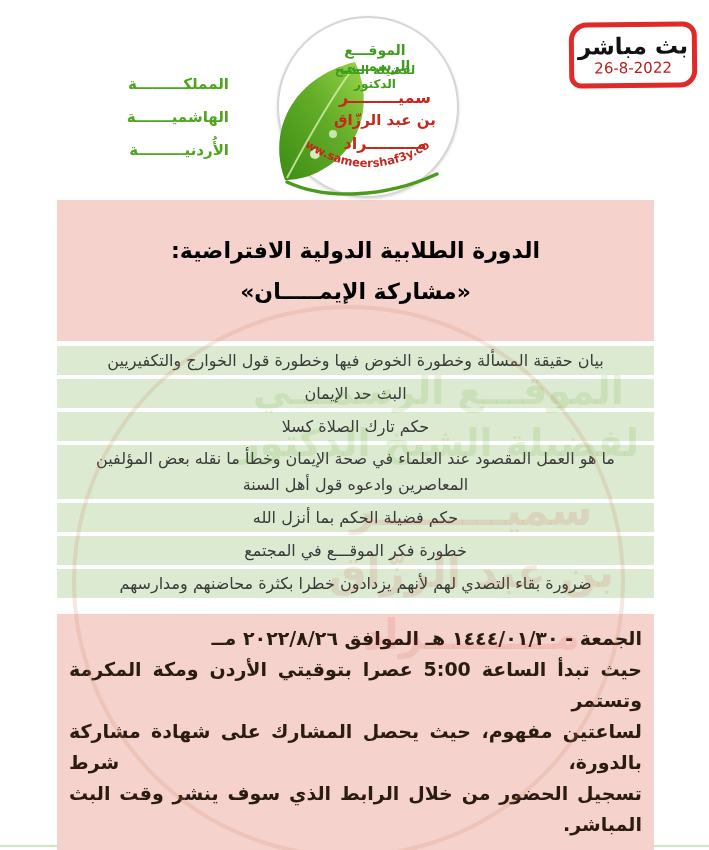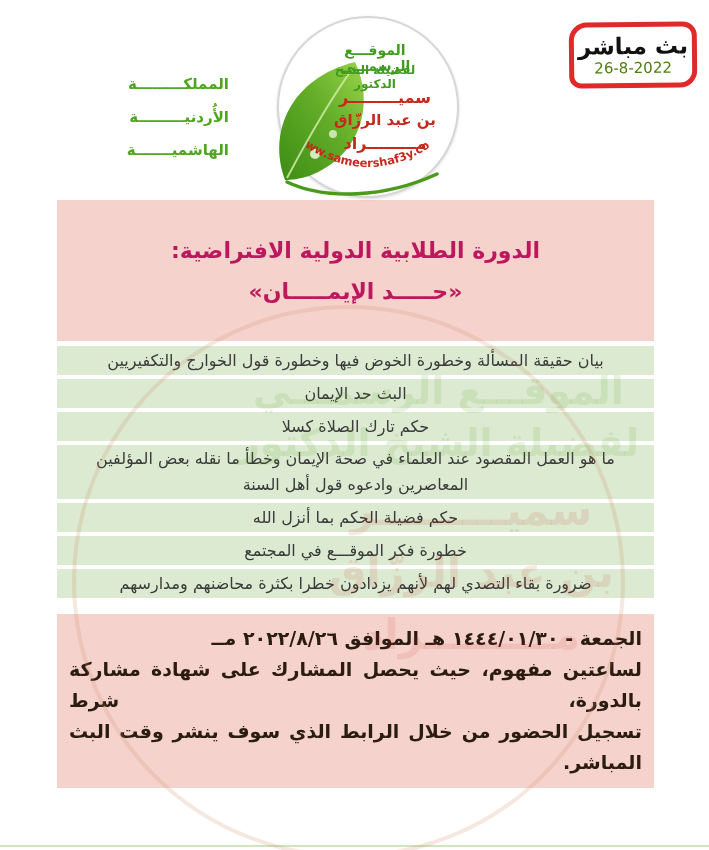--- a/index.html
+++ b/index.html
@@ -6,21 +6,21 @@
   body{width:709px;height:850px;overflow:hidden;font-family:"DejaVu Sans",sans-serif;}
   .page{position:relative;width:709px;height:850px;background:#ffffff;overflow:hidden;}
 
   
   .kingdom{position:absolute;top:68px;right:480px;width:200px;direction:rtl;text-align:right;
            color:#4ea51e;font-size:15px;font-weight:bold;line-height:33px;}
   .badge{position:absolute;top:22px;right:12px;width:128px;height:66px;box-sizing:border-box;
          border:5px solid #e02a2a;border-radius:18px 14px 17px 12px;background:#ffffff;
          transform:rotate(-.6deg);display:flex;flex-direction:column;align-items:center;justify-content:center;z-index:3;}
   .badge-title{direction:rtl;font-size:23px;font-weight:bold;color:#111;line-height:26px;}
-  .badge-date{direction:ltr;font-size:15px;color:#4d7c0f;line-height:18px;}
+  .badge-date{direction:ltr;font-size:15px;color:#b91c1c;line-height:18px;}
 
   .logo{position:absolute;top:16px;left:277px;width:178px;height:178px;border-radius:50%;
         background:#ffffff;border:2px solid #d6d6d6;box-shadow:0 1px 3px rgba(0,0,0,.15);z-index:3;}
   .logo .leaf-svg{position:absolute;left:-6px;top:30px;width:182px;height:150px;overflow:visible;}
   .logo-top1{position:absolute;top:24px;right:16px;left:30px;direction:rtl;text-align:center;
              color:#3f9c1c;font-size:14px;font-weight:bold;}
   .logo-top2{position:absolute;top:45px;right:20px;left:34px;direction:rtl;text-align:center;
              color:#3f9c1c;font-size:12px;font-weight:bold;}
   .logo-name{position:absolute;right:14px;width:116px;direction:rtl;text-align:center;
              color:#c6281c;font-weight:bold;}
@@ -34,42 +34,42 @@
   .wm-circle{position:absolute;left:72px;top:305px;width:545px;height:545px;border-radius:50%;
              border:4px solid rgba(205,140,100,.20);}
   .wm-green{position:absolute;top:365px;right:70px;direction:rtl;text-align:center;
             color:rgba(95,165,45,.14);font-size:38px;font-weight:bold;line-height:52px;}
   .wm-red{position:absolute;top:480px;right:95px;direction:rtl;text-align:center;
           color:rgba(200,45,30,.11);font-size:42px;font-weight:bold;line-height:62px;}
 
   
   .main{position:absolute;top:200px;left:57px;width:597px;z-index:1;}
   .title-block{height:141px;background:#f5d2cc;direction:rtl;display:flex;flex-direction:column;
-               align-items:center;justify-content:center;color:#be185d;font-weight:bold;
+               align-items:center;justify-content:center;color:#000000;font-weight:bold;
                font-size:22px;line-height:41px;text-align:center;}
   .topics{margin-top:5px;}
   .topic-row{background:#dcead1;min-height:29px;margin-bottom:4px;direction:rtl;
              display:flex;align-items:center;justify-content:center;text-align:center;
              color:#3a3a3a;font-size:16px;line-height:26px;padding:1px 8px;box-sizing:border-box;}
   .topic-row:last-child{margin-bottom:16px;}
   .schedule{margin-top:8px;background:#f5d2cc;direction:rtl;color:#2b1c12;font-weight:bold;
             font-size:19px;line-height:31px;padding:9px 12px 10px;box-sizing:border-box;}
   .schedule .line-center{text-align:right;}
   .schedule .line-justify{text-align:justify;text-align-last:justify;}
   .bottom-line{position:absolute;left:0;right:0;top:845px;height:2px;background:#cfe4bf;}
 </style>
 </head>
 <body>
 
 <div class="page">
 
   <div class="kingdom">
     <div>المملكـــــــــة</div>
+    <div>الهاشميـــــــة</div>
     <div>الأُردنيـــــــــة</div>
-    <div>الهاشميـــــــة</div>
   </div>
 
   <div class="logo">
     <svg class="leaf-svg" viewBox="0 0 182 150">
       <defs>
         <linearGradient id="leafGrad" x1="0" y1="1" x2="1" y2="0">
           <stop offset="0" stop-color="#3c8c14"></stop>
           <stop offset="0.55" stop-color="#63ad28"></stop>
           <stop offset="1" stop-color="#9ad44a"></stop>
         </linearGradient>
@@ -97,35 +97,36 @@
 
   <div class="badge">
     <div class="badge-title">بث مباشر</div>
     <div class="badge-date">26-8-2022</div>
   </div>
 
   <div class="main">
 
     <section class="title-block">
       <div>الدورة الطلابية الدولية الافتراضية:</div>
-      <div>«حـــــد الإيمـــــان»</div>
+      <div>«مشاركة الإيمـــــان»</div>
     </section>
 
     <section class="topics">
       <div class="topic-row">بيان حقيقة المسألة وخطورة الخوض فيها وخطورة قول الخوارج والتكفيريين</div>
       <div class="topic-row">البث حد الإيمان</div>
       <div class="topic-row">حكم تارك الصلاة كسلا</div>
       <div class="topic-row">ما هو العمل المقصود عند العلماء في صحة الإيمان وخطأ ما نقله بعض المؤلفين المعاصرين وادعوه قول أهل السنة</div>
       <div class="topic-row">حكم فضيلة الحكم بما أنزل الله</div>
       <div class="topic-row">خطورة فكر الموقـــع في المجتمع</div>
       <div class="topic-row">ضرورة بقاء التصدي لهم لأنهم يزدادون خطرا بكثرة محاضنهم ومدارسهم</div>
     </section>
 
     <section class="schedule">
       <div class="line-center">الجمعة - ١٤٤٤/٠١/٣٠ هـ الموافق ٢٠٢٢/٨/٢٦ مــ</div>
+      <div class="line-justify">حيث تبدأ الساعة 5:00 عصرا بتوقيتي الأردن ومكة المكرمة وتستمر</div>
       <div class="line-justify">لساعتين مفهوم، حيث يحصل المشارك على شهادة مشاركة بالدورة، شرط</div>
       <div class="line-justify">تسجيل الحضور من خلال الرابط الذي سوف ينشر وقت البث المباشر.</div>
     </section>
 
   </div>
 
   <div class="watermark">
     <div class="wm-circle"></div>
     <div class="wm-green">
       <div>الموقـــع الرسمـــي</div>

